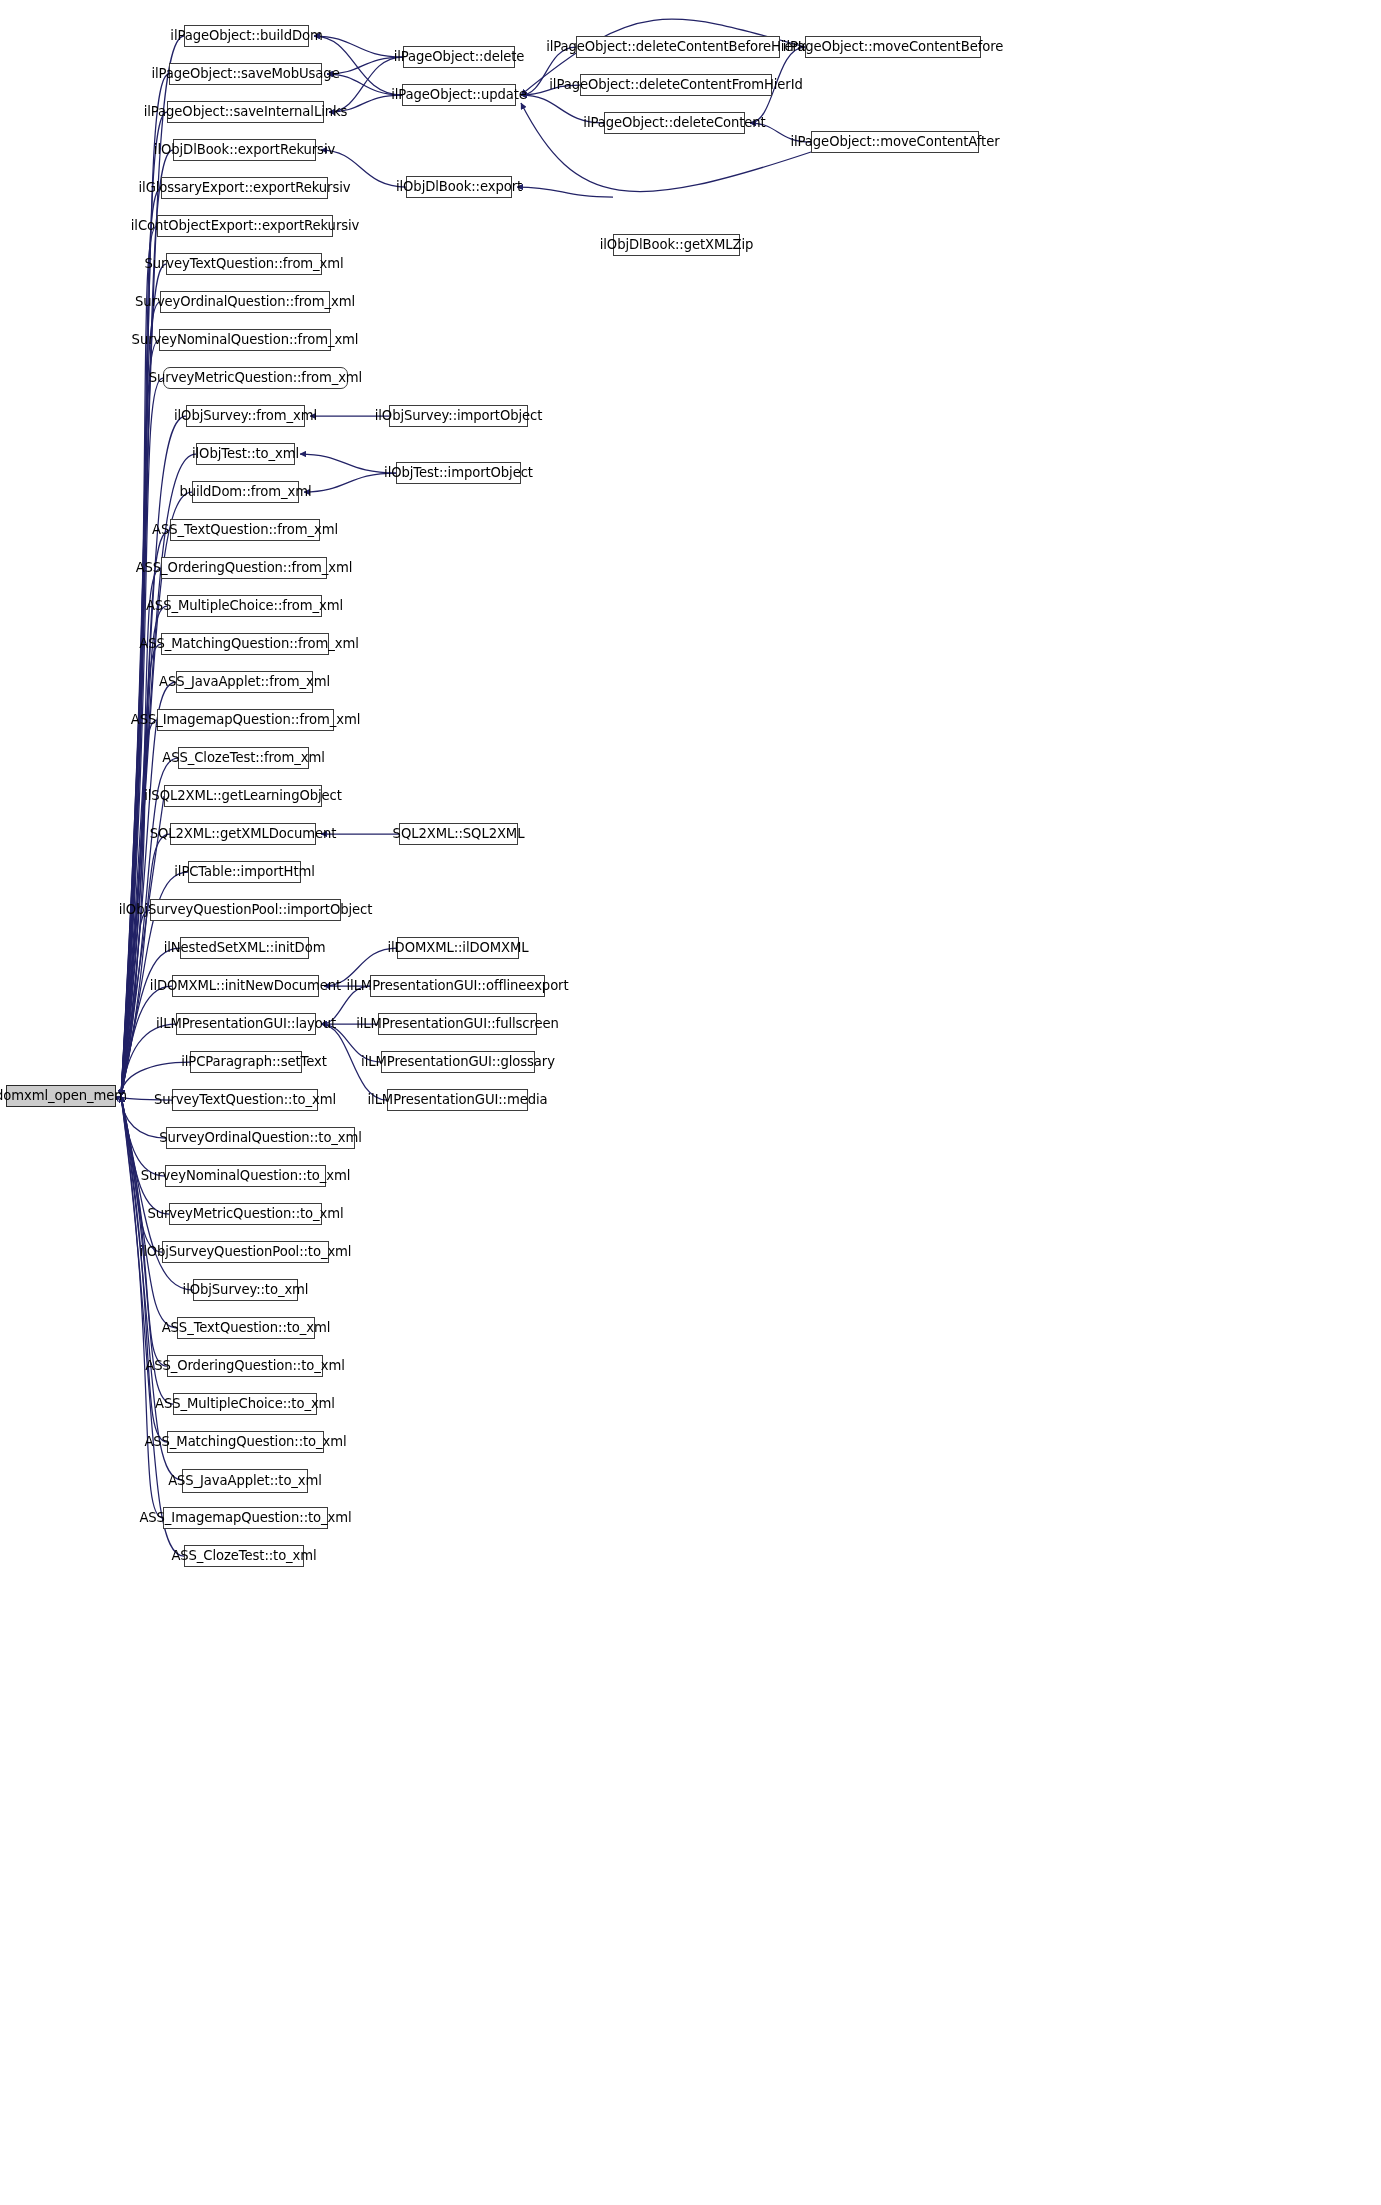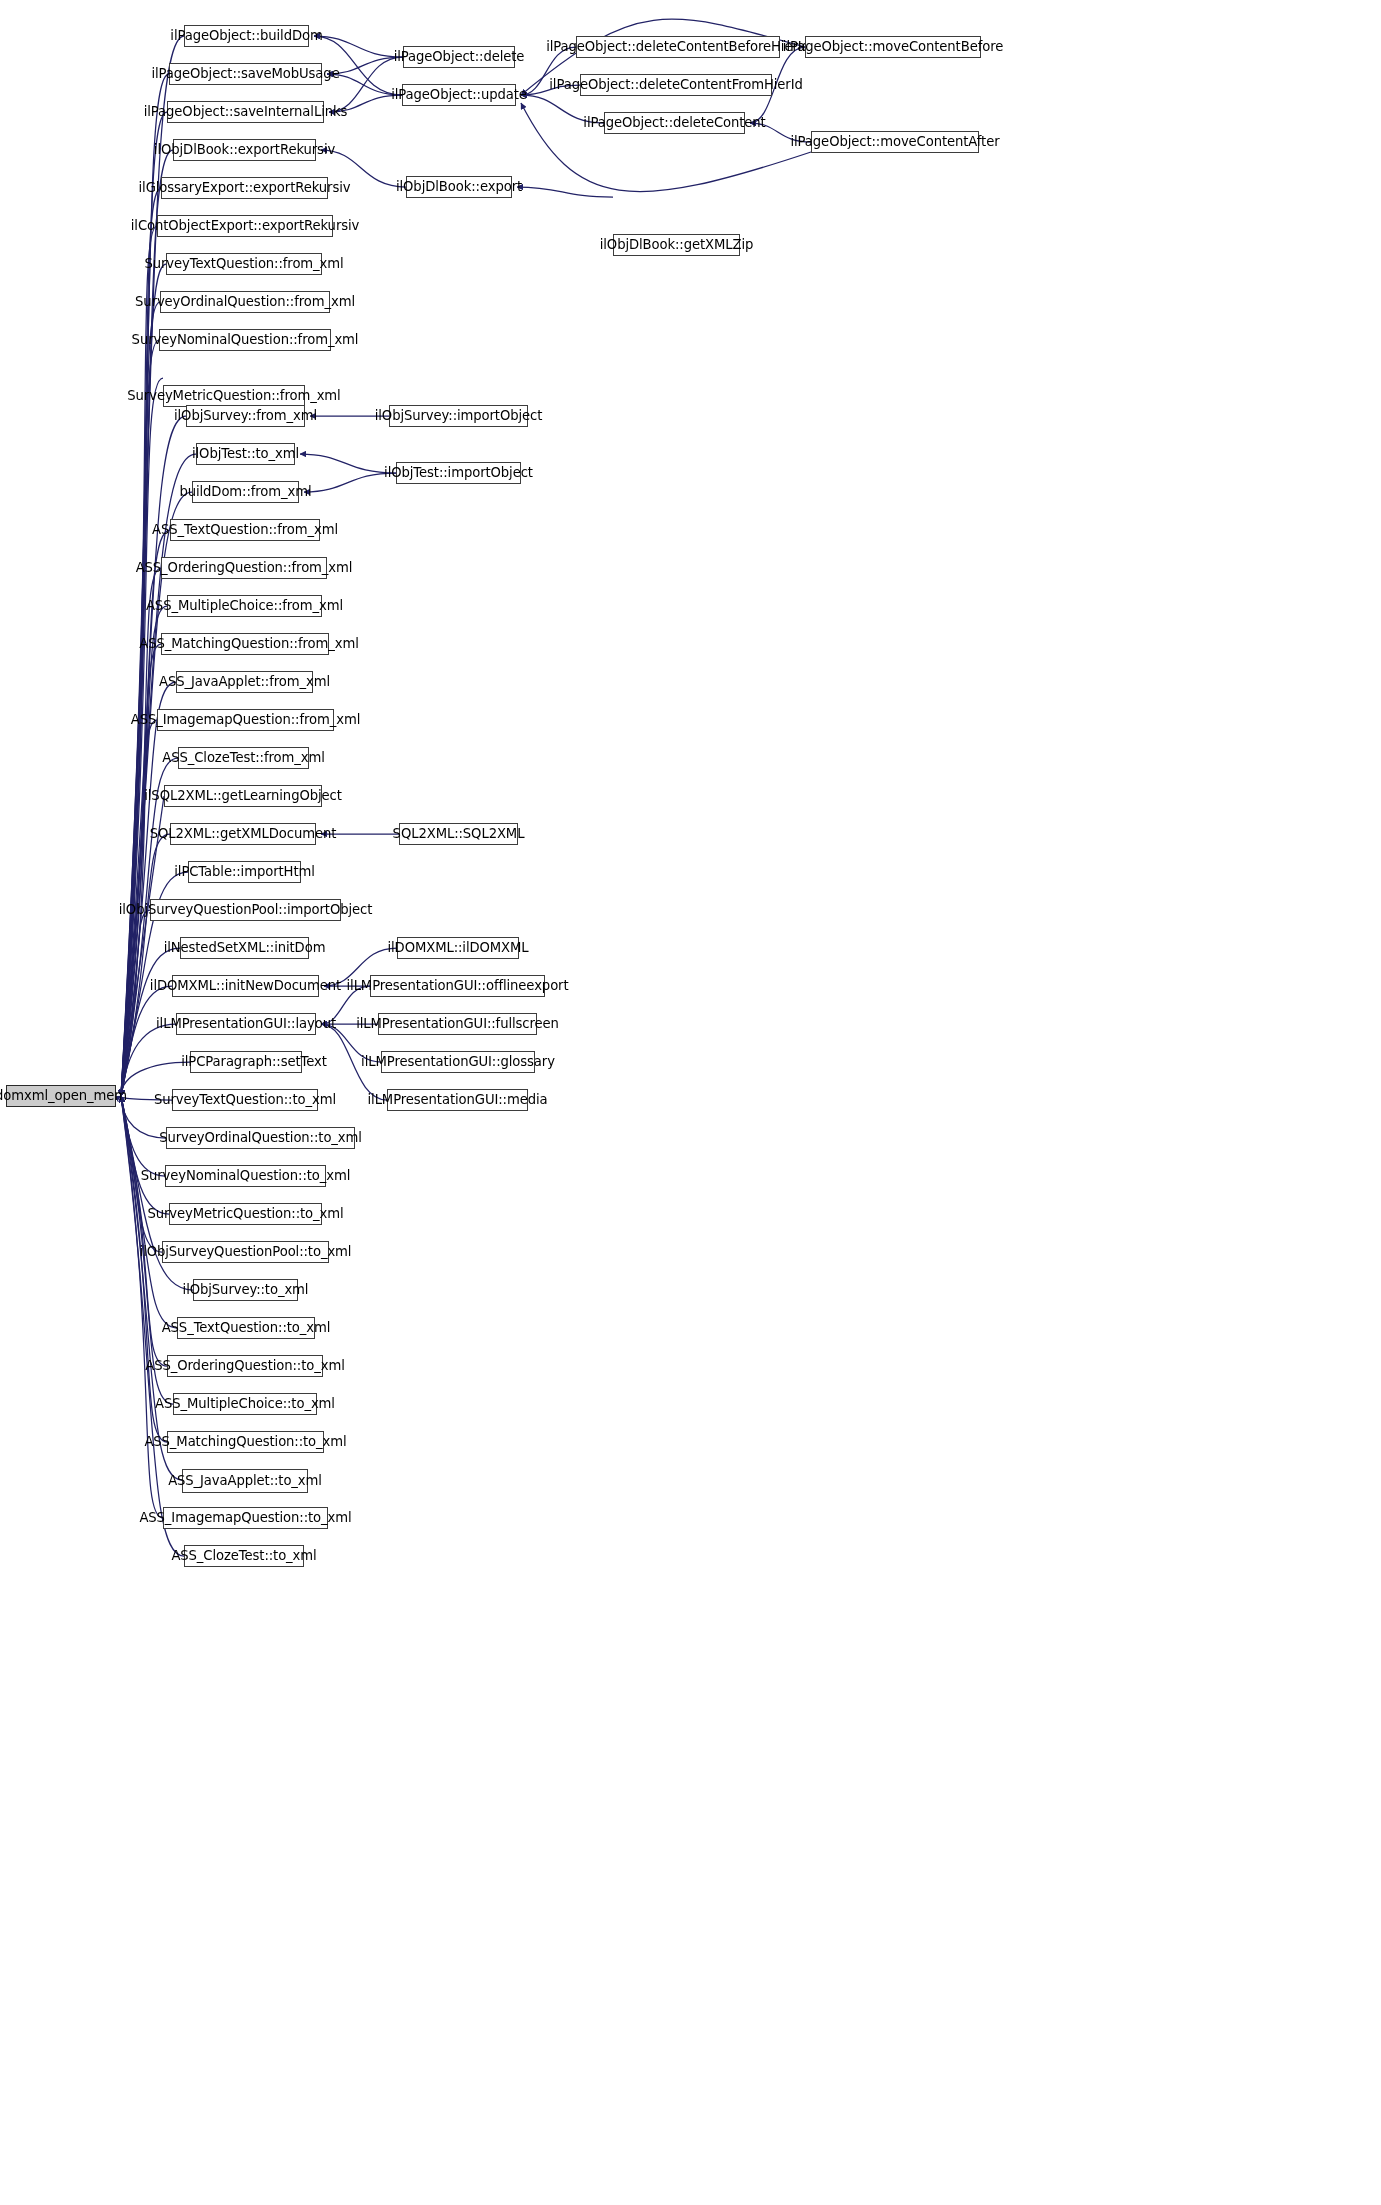--- a/index.html
+++ b/index.html
@@ -149,21 +149,21 @@
       </div>
       <div class="gnode" style="left: 166px; top: 253px; width: 156px; height: 22px;">
         <span class="gnode-label">SurveyTextQuestion::from_xml</span>
       </div>
       <div class="gnode" style="left: 160px; top: 291px; width: 170px; height: 22px;">
         <span class="gnode-label">SurveyOrdinalQuestion::from_xml</span>
       </div>
       <div class="gnode" style="left: 159px; top: 329px; width: 172px; height: 22px;">
         <span class="gnode-label">SurveyNominalQuestion::from_xml</span>
       </div>
-      <div class="gnode" style="left: 163px; top: 385px; width: 142px; height: 22px;">
+      <div class="gnode" style="left: 163px; top: 367px; width: 185px; height: 22px; border-radius: 7px;">
         <span class="gnode-label">SurveyMetricQuestion::from_xml</span>
       </div>
       <div class="gnode" style="left: 186px; top: 405px; width: 119px; height: 22px;">
         <span class="gnode-label">ilObjSurvey::from_xml</span>
       </div>
       <div class="gnode" style="left: 196px; top: 443px; width: 99px; height: 22px;">
         <span class="gnode-label">ilObjTest::to_xml</span>
       </div>
       <div class="gnode" style="left: 192px; top: 481px; width: 107px; height: 22px;">
         <span class="gnode-label">buildDom::from_xml</span>

